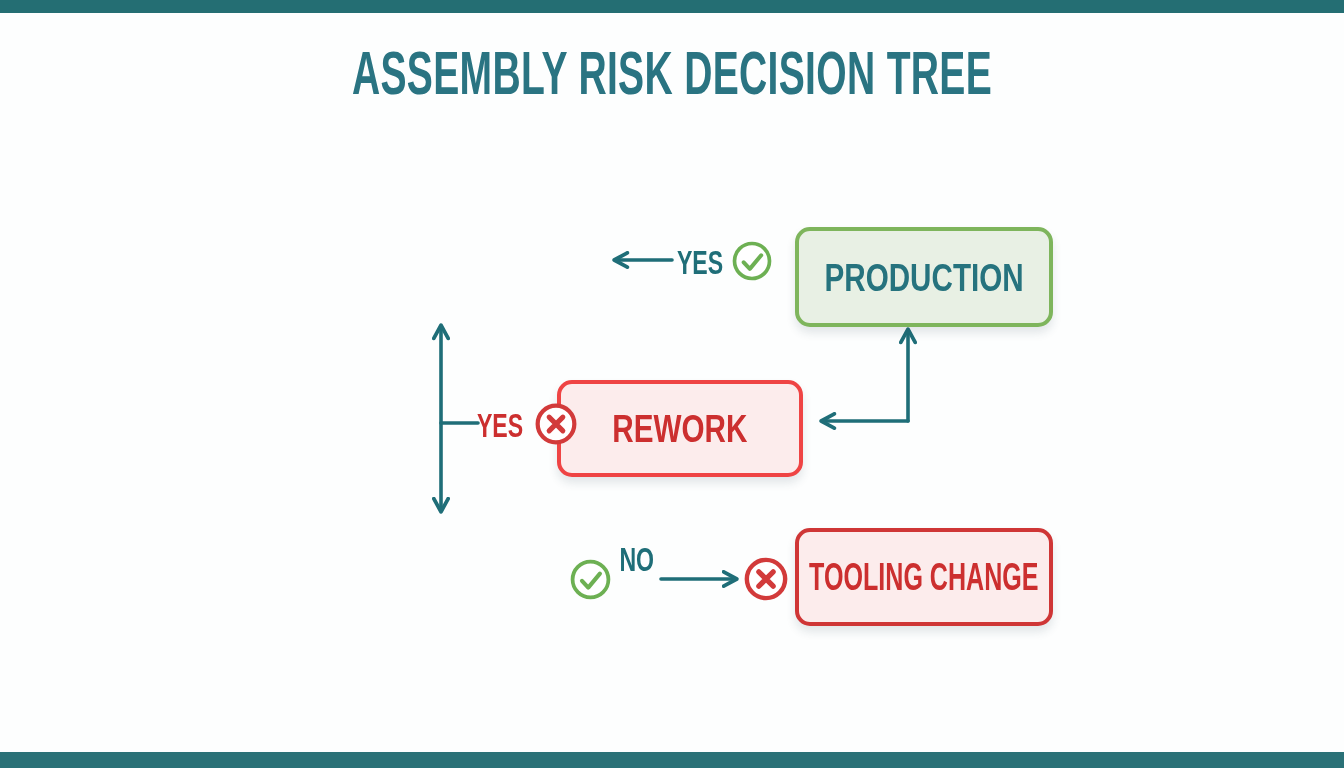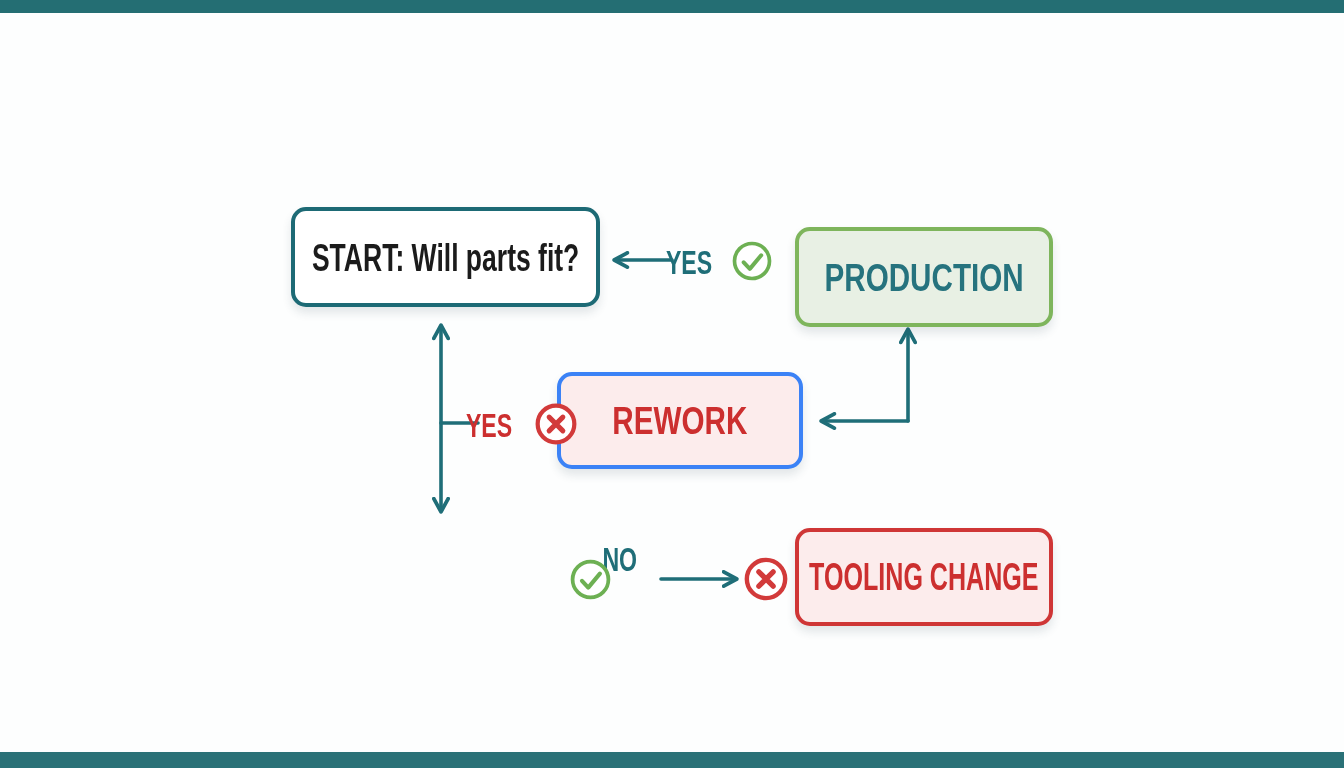--- a/index.html
+++ b/index.html
@@ -33,32 +33,32 @@
     box-shadow: 0 6px 10px rgba(30, 60, 70, 0.12);
   }
   .node-label { font-weight: 700; line-height: 1; }
 
   .node.start   { left: 291px; top: 207px; width: 309px; height: 100px; border: 4px solid #1d6a75; }
   .node.start .node-label { font-size: 39px; color: #1b1b1b; transform: scaleX(0.68); }
 
   .node.production { left: 795px; top: 207px; width: 258px; height: 100px; border: 4px solid #7eb55c; background: #e8f0e4; margin-top: 20px; }
   .node.production .node-label { font-size: 39px; color: #26737e; transform: scaleX(0.76); }
 
-  .node.rework { left: 557px; top: 372px; width: 246px; height: 97px; border: 4px solid #3b82f6; background: #fcecec; }
+  .node.rework { left: 557px; top: 380px; width: 246px; height: 97px; border: 4px solid #ef4444; background: #fcecec; }
   .node.rework .node-label { font-size: 39px; color: #cc2f2f; transform: scaleX(0.76); }
 
   .node.design { left: 295px; top: 527px; width: 262px; height: 97px; border: 4px solid #1d6a75; }
   .node.design .node-label { font-size: 38px; color: #1b1b1b; transform: scaleX(0.70); }
 
   .node.tooling { left: 795px; top: 528px; width: 258px; height: 98px; border: 4px solid #cf3636; background: #fcecec; }
   .node.tooling .node-label { font-size: 38px; color: #cc2f2f; transform: scaleX(0.66); }
 
   .connectors { position: absolute; left: 0; top: 0; width: 1344px; height: 768px; pointer-events: none; }
 
-  .edge-label { position: absolute; line-height: 1; }
+  .edge-label { position: absolute; text-align: center; line-height: 1; }
   .edge-label .cond { font-size: 33px; transform: scaleX(0.70); }
   .edge-label.teal .cond { color: #1f6e78; }
   .edge-label.red  .cond { color: #cc2f2f; }
   .yes-top   { left: 656px; top: 246px; width: 88px; }
   .yes-mid   { left: 456px; top: 409px; width: 88px; }
   .no-bottom { left: 595px; top: 543px; width: 84px; }
 
   .icon { position: absolute; }
   .icon svg { display: block; }
   .icon-check-top { left: 731px; top: 240px; }
@@ -66,40 +66,40 @@
   .icon-check-bottom { left: 569px; top: 558px; }
   .icon-x-bottom { left: 743px; top: 556px; }
 </style>
 </head>
 <body>
 
 <div class="canvas">
 
   <div class="bar top"></div>
 
+  <h1 class="title">
+    <span class="cond t-title">ASSEMBLY RISK DECISION TREE</span>
+  </h1>
 
   <svg class="connectors" width="1344" height="768" viewBox="0 0 1344 768">
     <defs>
       <marker id="arrow" viewBox="0 0 10 10" refX="7.5" refY="5" markerWidth="5" markerHeight="5" orient="auto-start-reverse">
         <path d="M1.2,1 L8.5,5 L1.2,9" fill="none" stroke="#1f6e78" stroke-width="2.1" stroke-linecap="round" stroke-linejoin="round"></path>
       </marker>
     </defs>
     <g stroke="#1f6e78" stroke-width="3.6" fill="none" stroke-linecap="round">
       <path d="M672,260 L616,260" marker-end="url(#arrow)"></path>
       <path d="M441,327 L441,510" marker-start="url(#arrow)" marker-end="url(#arrow)"></path>
       <path d="M441,423 L478,423"></path>
       <path d="M908,421 L823,421" marker-end="url(#arrow)"></path>
       <path d="M908,421 L908,331" marker-end="url(#arrow)"></path>
       <path d="M661,579 L735,579" marker-end="url(#arrow)"></path>
     </g>
   </svg>
 
-  <div class="node start">
-    <span class="node-label cond">START: Will parts fit?</span>
-  </div>
 
   <div class="node production">
     <span class="node-label cond">PRODUCTION</span>
   </div>
 
   <div class="node rework">
     <span class="node-label cond">REWORK</span>
   </div>
 
 

